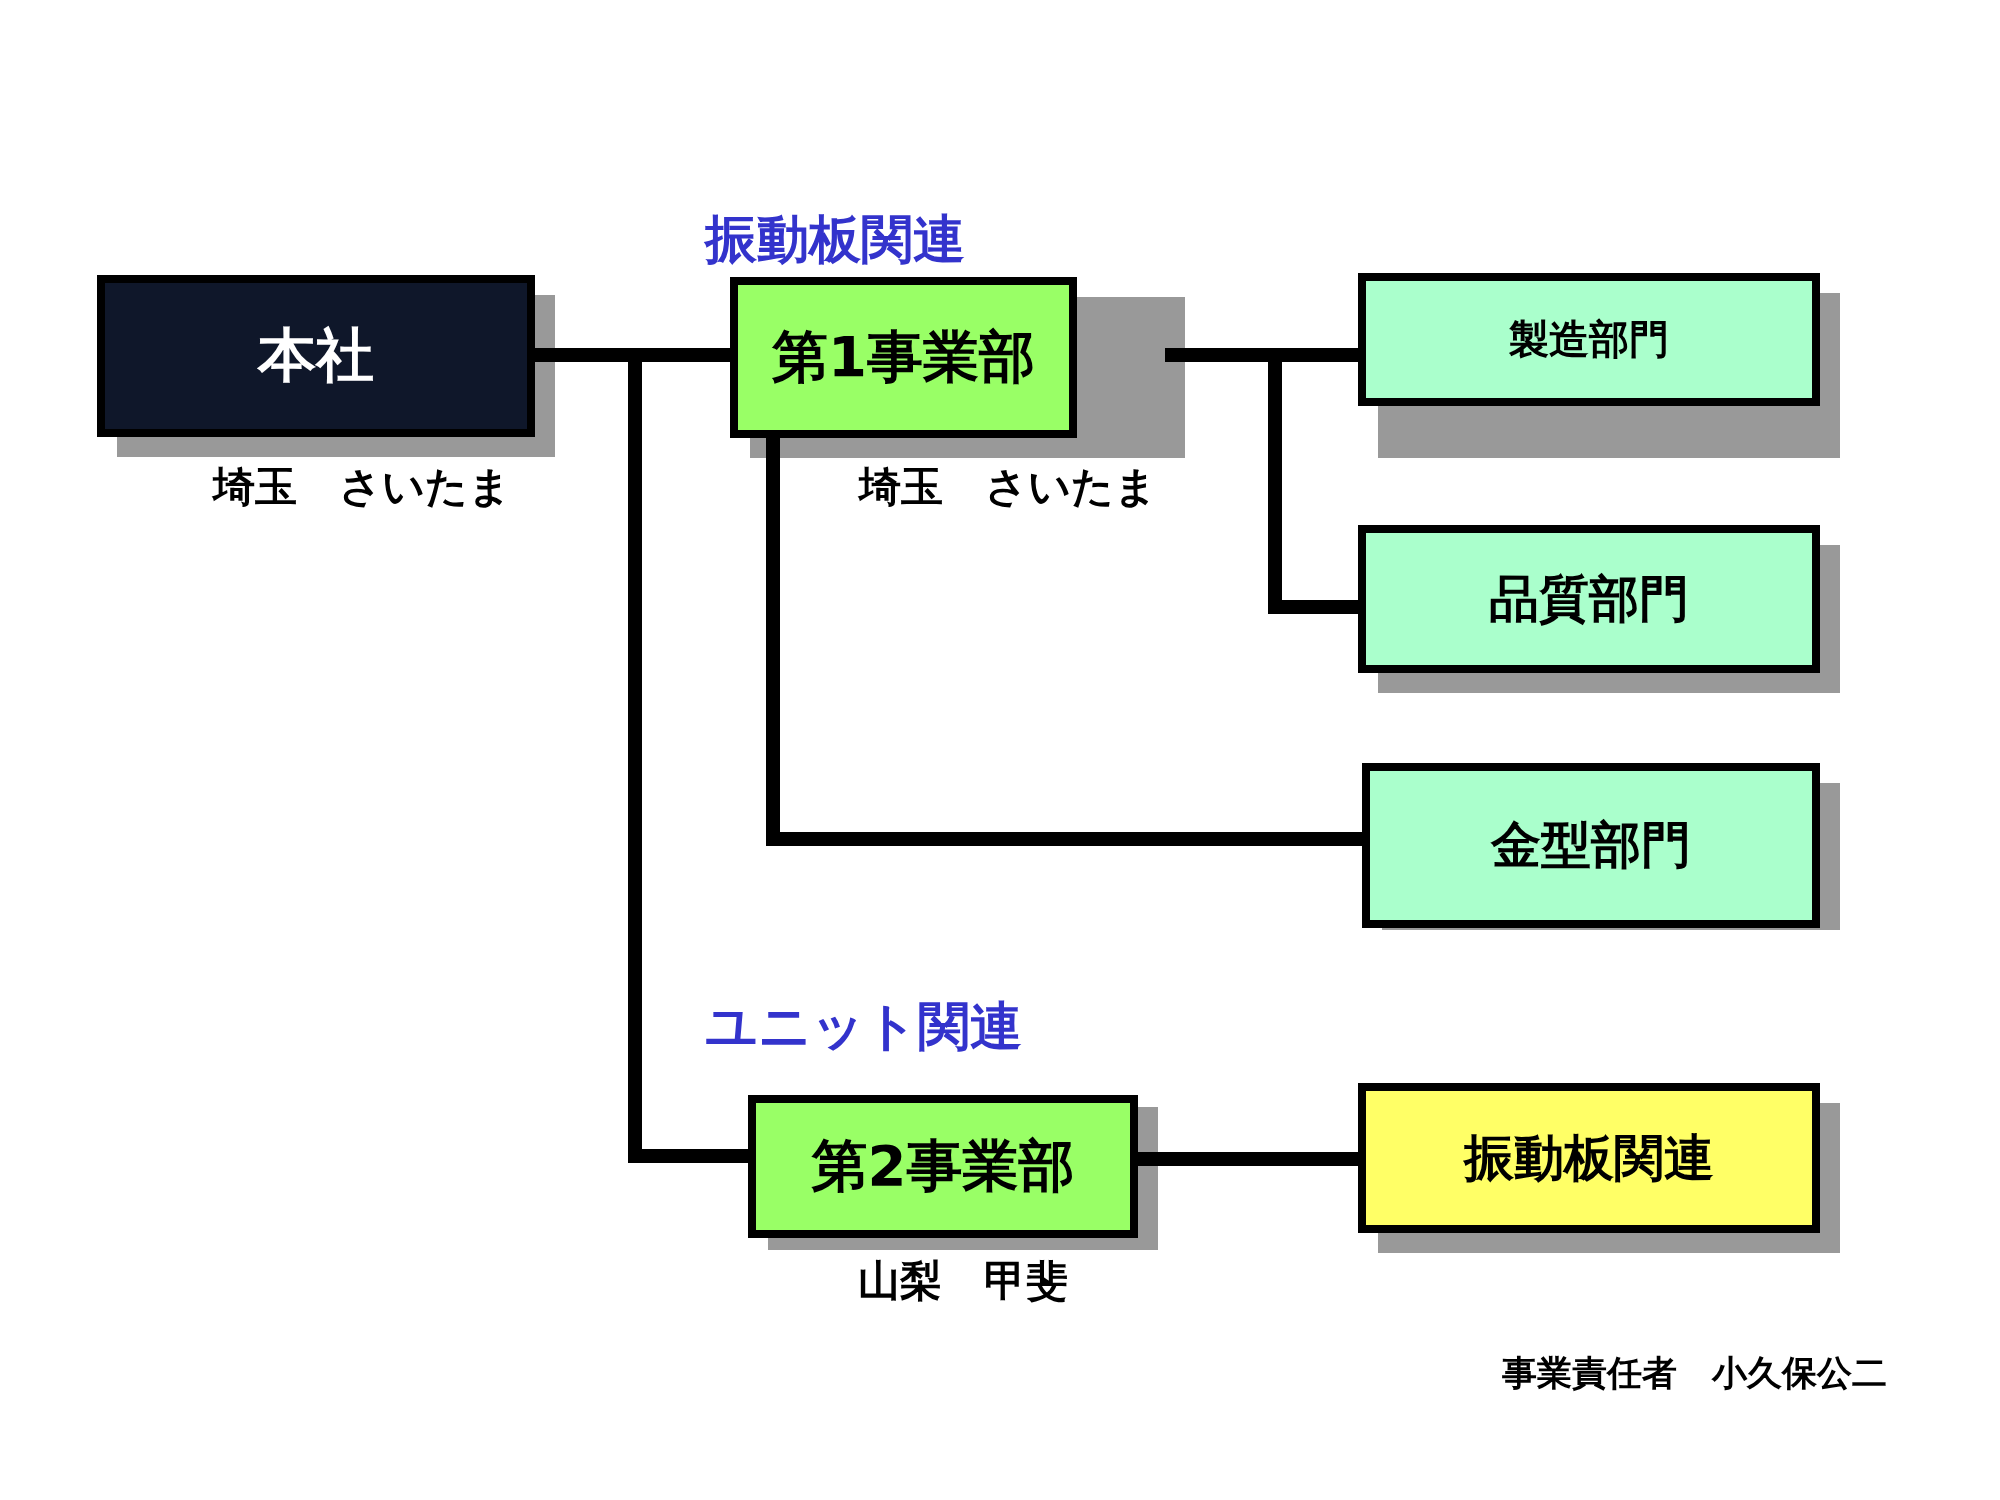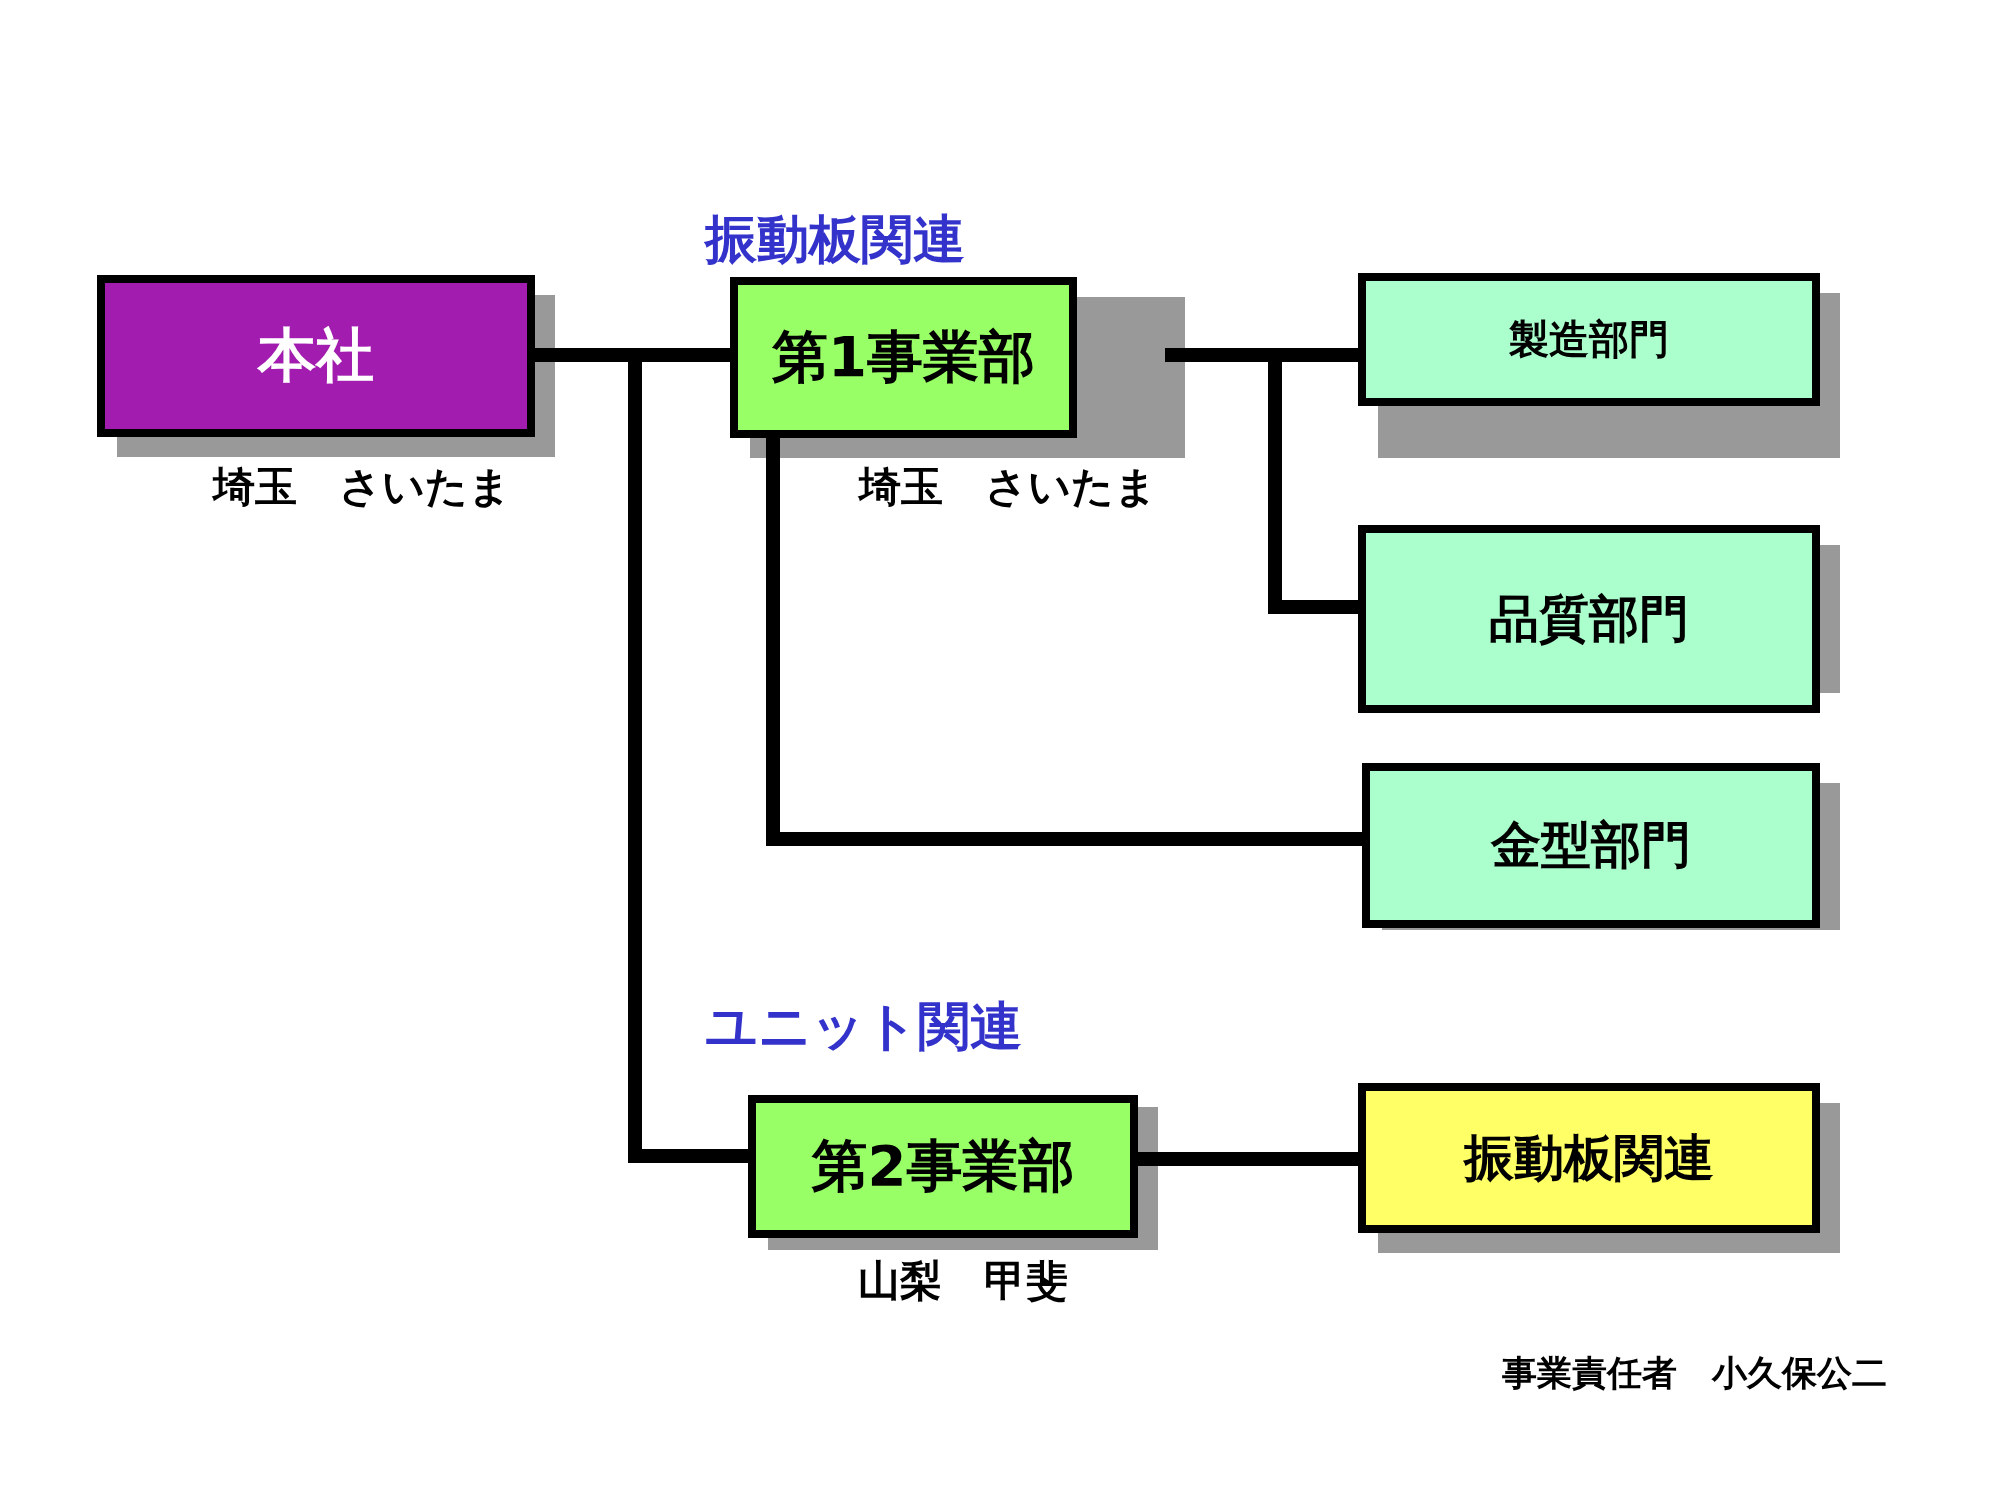--- a/index.html
+++ b/index.html
@@ -12,24 +12,24 @@
   }
   .shadow{position:absolute;background:#999999;z-index:1;}
   .line{position:absolute;background:#000000;z-index:2;}
   .node{
     position:absolute;box-sizing:border-box;
     border:8px solid #000000;
     display:flex;align-items:center;justify-content:center;
     font-weight:bold;color:#000000;
     z-index:3;white-space:nowrap;
   }
-  .node-honsha{left:97px;top:275px;width:438px;height:162px;background:#a21caf;color:#ffffff;font-size:58px;font-family:Liberation Mono, monospace;}
+  .node-honsha{left:97px;top:275px;width:438px;height:162px;background:#0f172a;color:#ffffff;font-size:58px;font-family:Liberation Mono, monospace;}
   .node-div1{left:730px;top:277px;width:347px;height:161px;background:#99FF66;font-size:56px;}
   .node-seizo{left:1358px;top:273px;width:462px;height:133px;background:#AAFFCC;font-size:40px;}
-  .node-hinshitsu{left:1358px;top:525px;width:462px;height:188px;background:#AAFFCC;font-size:50px;}
+  .node-hinshitsu{left:1358px;top:525px;width:462px;height:148px;background:#AAFFCC;font-size:50px;}
   .node-kanagata{left:1362px;top:763px;width:458px;height:165px;background:#AAFFCC;font-size:50px;}
   .node-div2{left:748px;top:1087px;width:390px;height:143px;background:#99FF66;font-size:56px;margin-top:8px;}
   .node-kaihatsu{left:1358px;top:1083px;width:462px;height:150px;background:#FFFF66;font-size:50px;}
   .sublabel{
     position:absolute;z-index:4;
     font-weight:bold;font-size:42px;line-height:1.1;color:#000000;
     text-align:center;white-space:nowrap;
   }
   .grouplabel{
     position:absolute;z-index:4;

